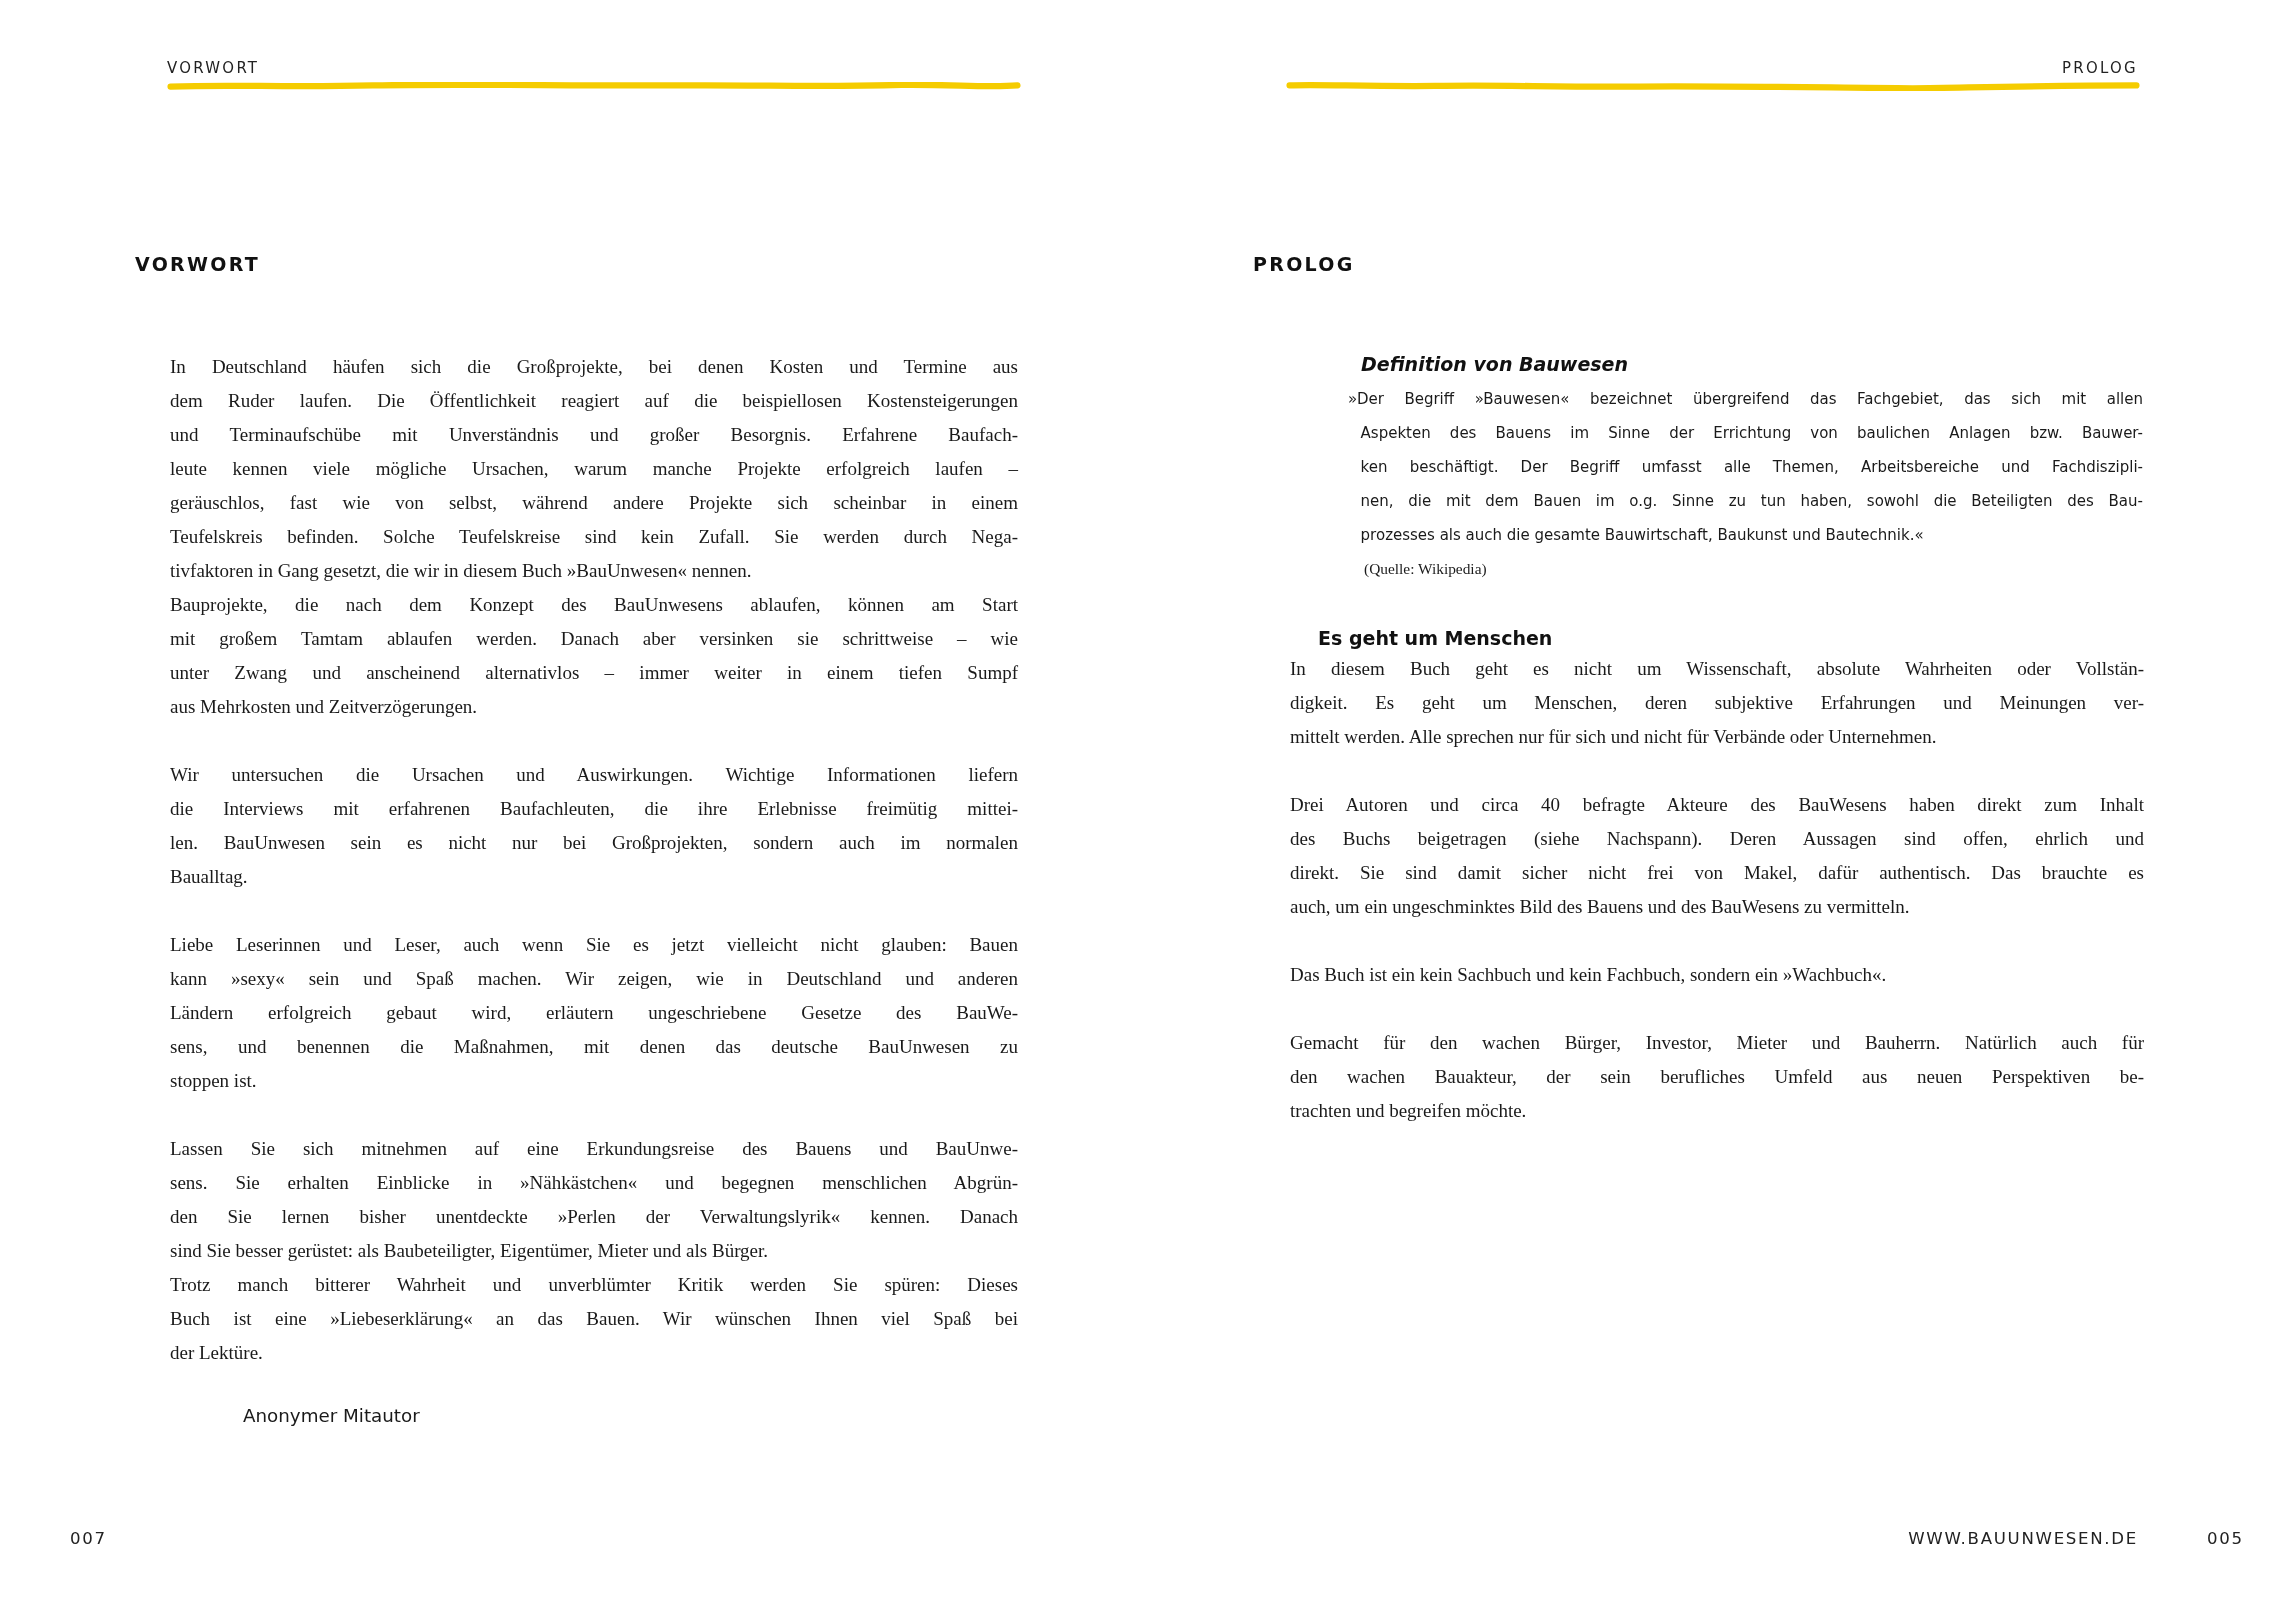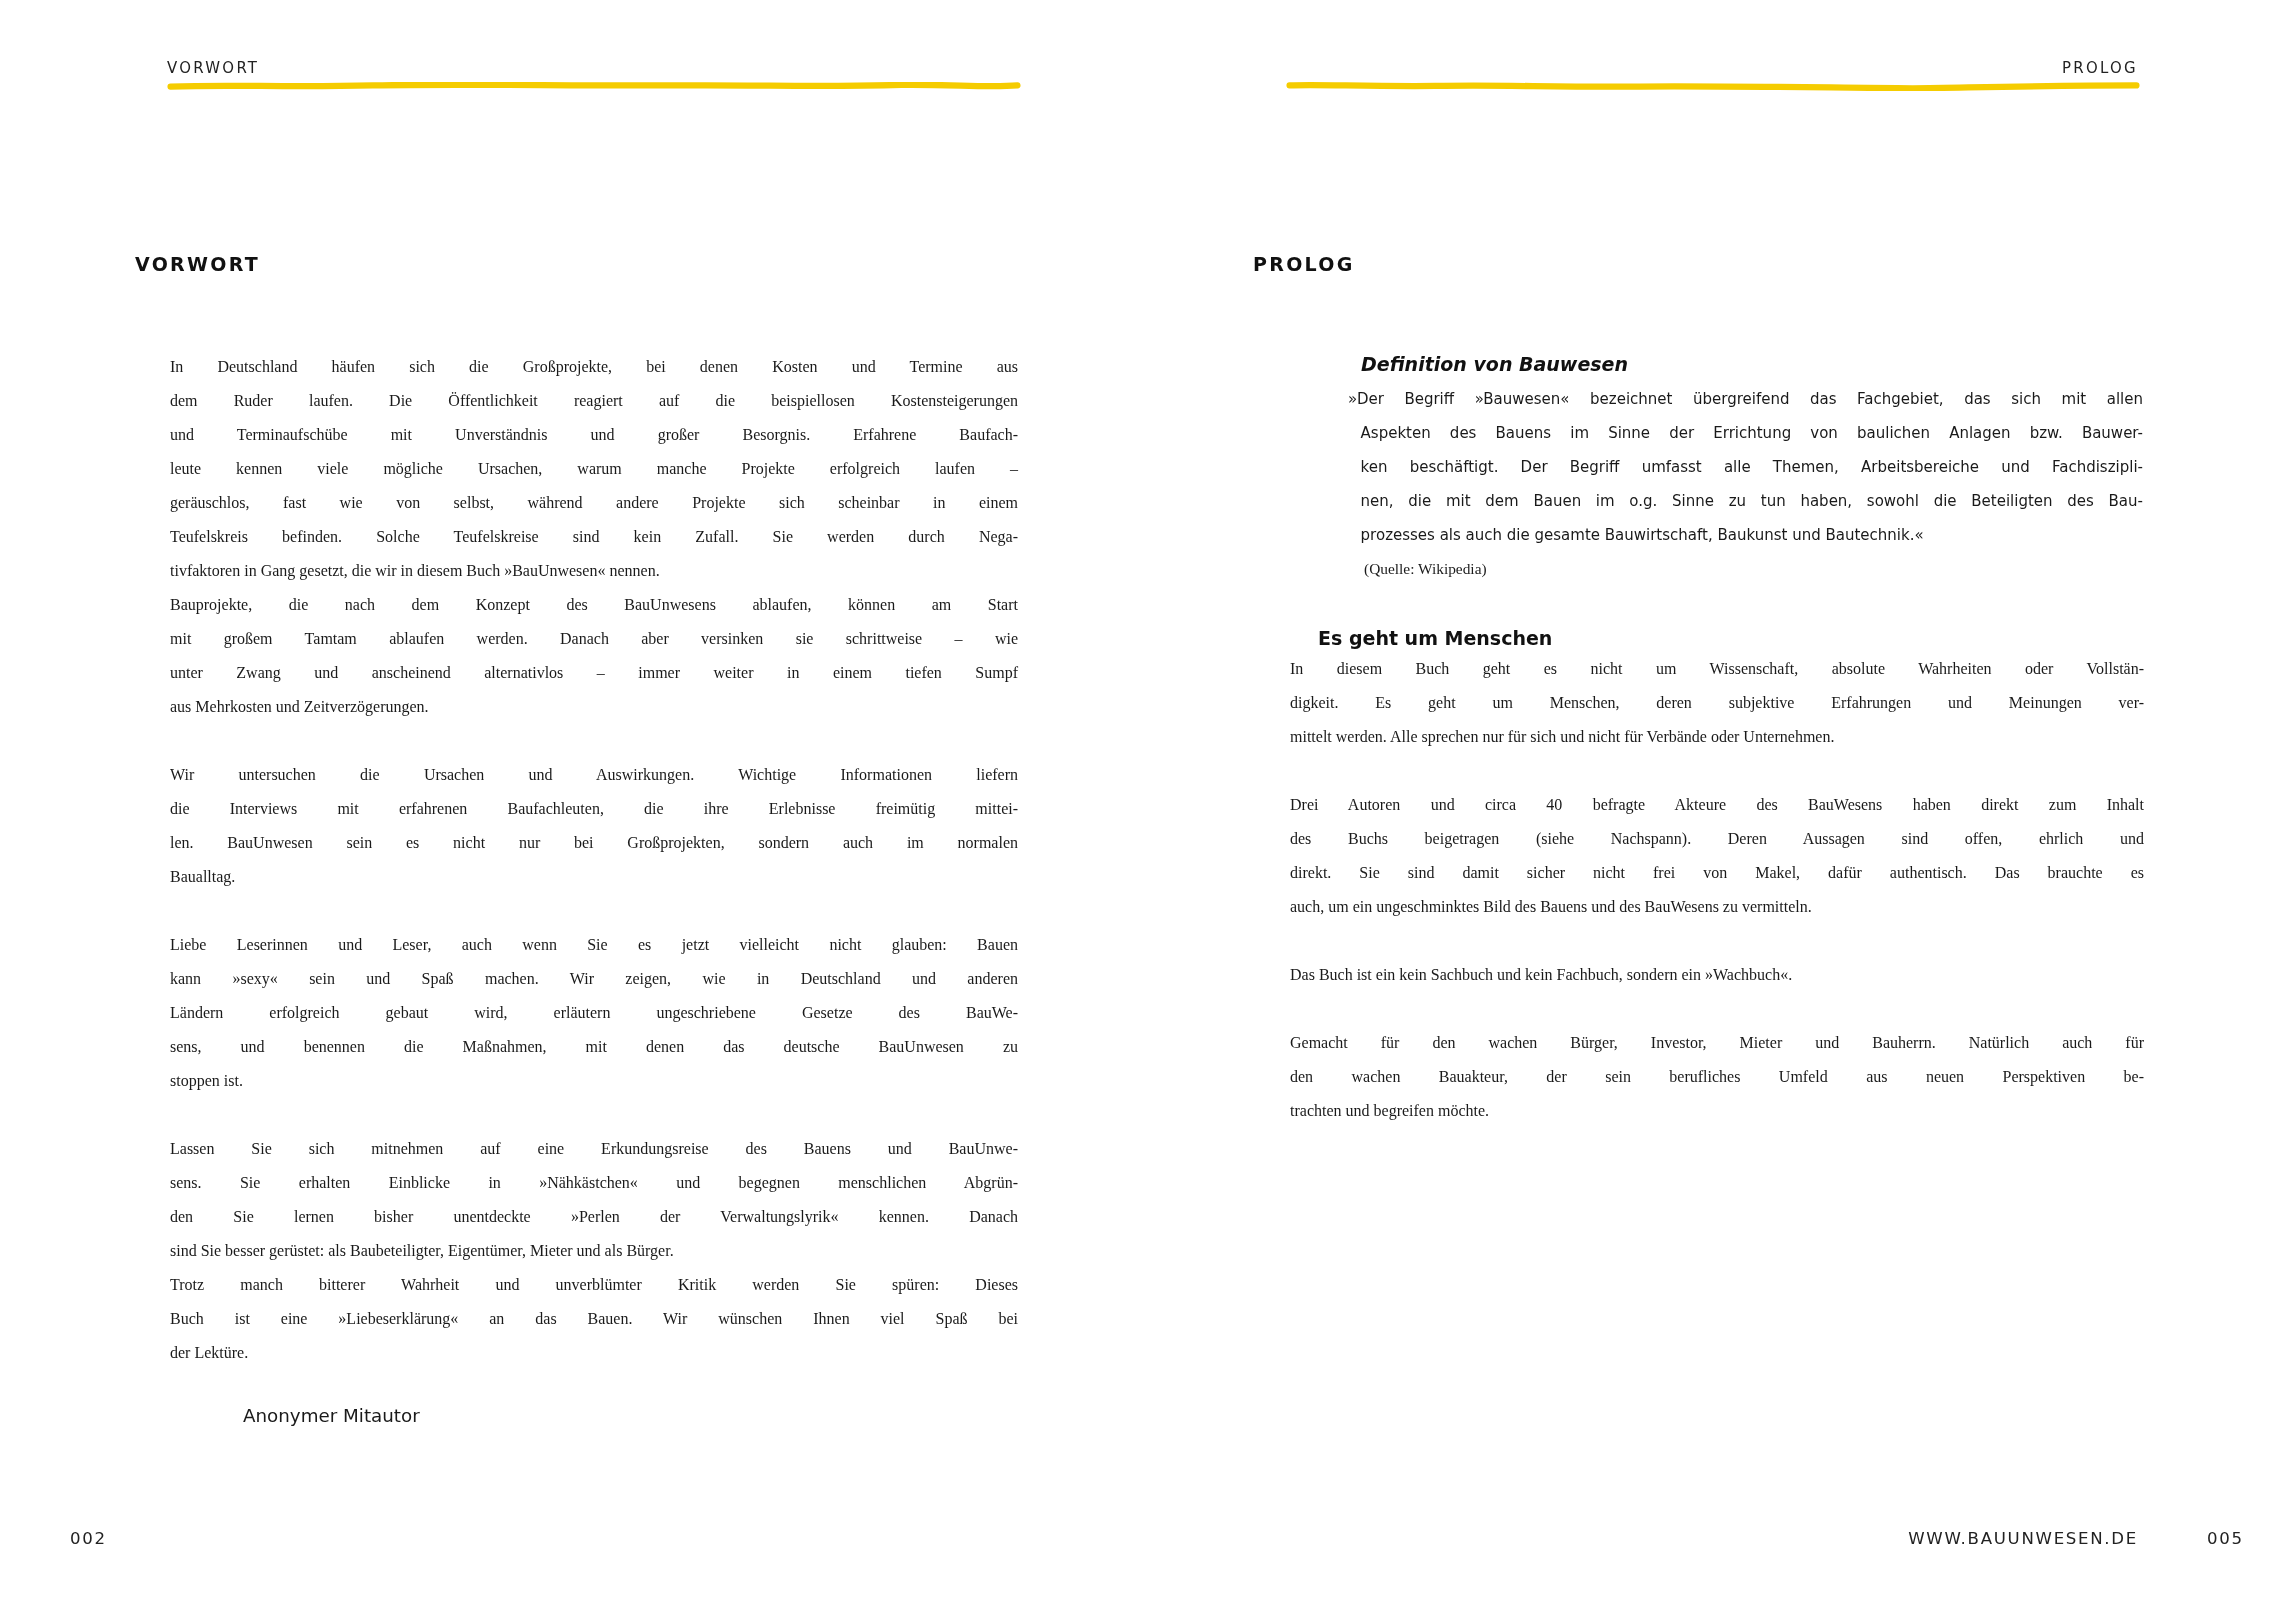--- a/index.html
+++ b/index.html
@@ -2,21 +2,21 @@
 <html style="font-size:9.1px"><head>
 <meta charset="utf-8">
 <style>
   html, body { margin:0; padding:0; background:#ffffff; }
   body { width:2295px; height:1620px; position:relative; overflow:hidden; color:#1a1a1a; }
   .abs { position:absolute; }
   .running-head { font-family:"DejaVu Sans", sans-serif; font-size:16.6px; letter-spacing:2.3px; color:#222; top:58px; font-stretch:condensed; }
   .yellow-rule { height:6.9px; border-radius:4.6px; top:82px; }
   .yellow-rule svg { display:block; }
   .section-title { font-family:"DejaVu Sans", sans-serif; font-weight:bold; font-size:19px; letter-spacing:2.3px; top:253px; color:#111; }
-  .body-serif { font-family:"Liberation Serif", serif; font-size:16px; line-height:34px; color:#1a1a1a; text-align:justify; }
+  .body-serif { font-family:"Liberation Serif", serif; font-size:19px; line-height:34px; color:#1a1a1a; text-align:justify; }
   .para-gap { height:34px; }
   .sans-sub { font-family:"DejaVu Sans", sans-serif; font-weight:bold; font-size:19px; color:#111; }
   .def-text { font-family:"DejaVu Sans", sans-serif; font-size:15px; line-height:34px; color:#1a1a1a; text-align:justify; }
   .def-source { font-family:Liberation Serif, serif; font-size:15.4px; color:#1a1a1a; }
   .signature { font-family:"DejaVu Sans", sans-serif; font-size:18.3px; color:#1a1a1a; }
   .folio { font-family:"DejaVu Sans", sans-serif; font-size:16.6px; letter-spacing:1.7px; color:#222; top:1529px; }
   .line { display:block; white-space:nowrap; text-align:justify; text-align-last:justify; }
   .line.last { text-align-last:left; }
 </style>
 </head>
@@ -70,21 +70,21 @@
       <span class="line">den Sie lernen bisher unentdeckte »Perlen der Verwaltungslyrik« kennen. Danach</span>
       <span class="line last">sind Sie besser gerüstet: als Baubeteiligter, Eigentümer, Mieter und als Bürger.</span>
       <span class="line">Trotz manch bitterer Wahrheit und unverblümter Kritik werden Sie spüren: Dieses</span>
       <span class="line">Buch ist eine »Liebeserklärung« an das Bauen. Wir wünschen Ihnen viel Spaß bei</span>
       <span class="line last">der Lektüre.</span>
     </div>
   </div>
 
   <div class="abs signature" style="left:243px; top:1405px;">Anonymer Mitautor</div>
 
-  <div class="abs folio" style="left:70px;">002</div>
+  <div class="abs folio" style="left:70px;">007</div>
 </div>
 
 <div>
 
   <div class="abs running-head" style="right:157px;">PROLOG</div>
 
   <div class="abs yellow-rule" style="left:1285px; width:856px;">
     <svg width="856" height="9.1" viewBox="0 0 1498 16">
       <path d="M4 6 C 60 4, 130 8, 260 7 C 380 5, 460 9, 620 8 C 800 7, 950 10, 1100 11 C 1230 9, 1350 6, 1494 6" stroke="#F5CC00" stroke-width="11" fill="none" stroke-linecap="round"></path>
     </svg>

